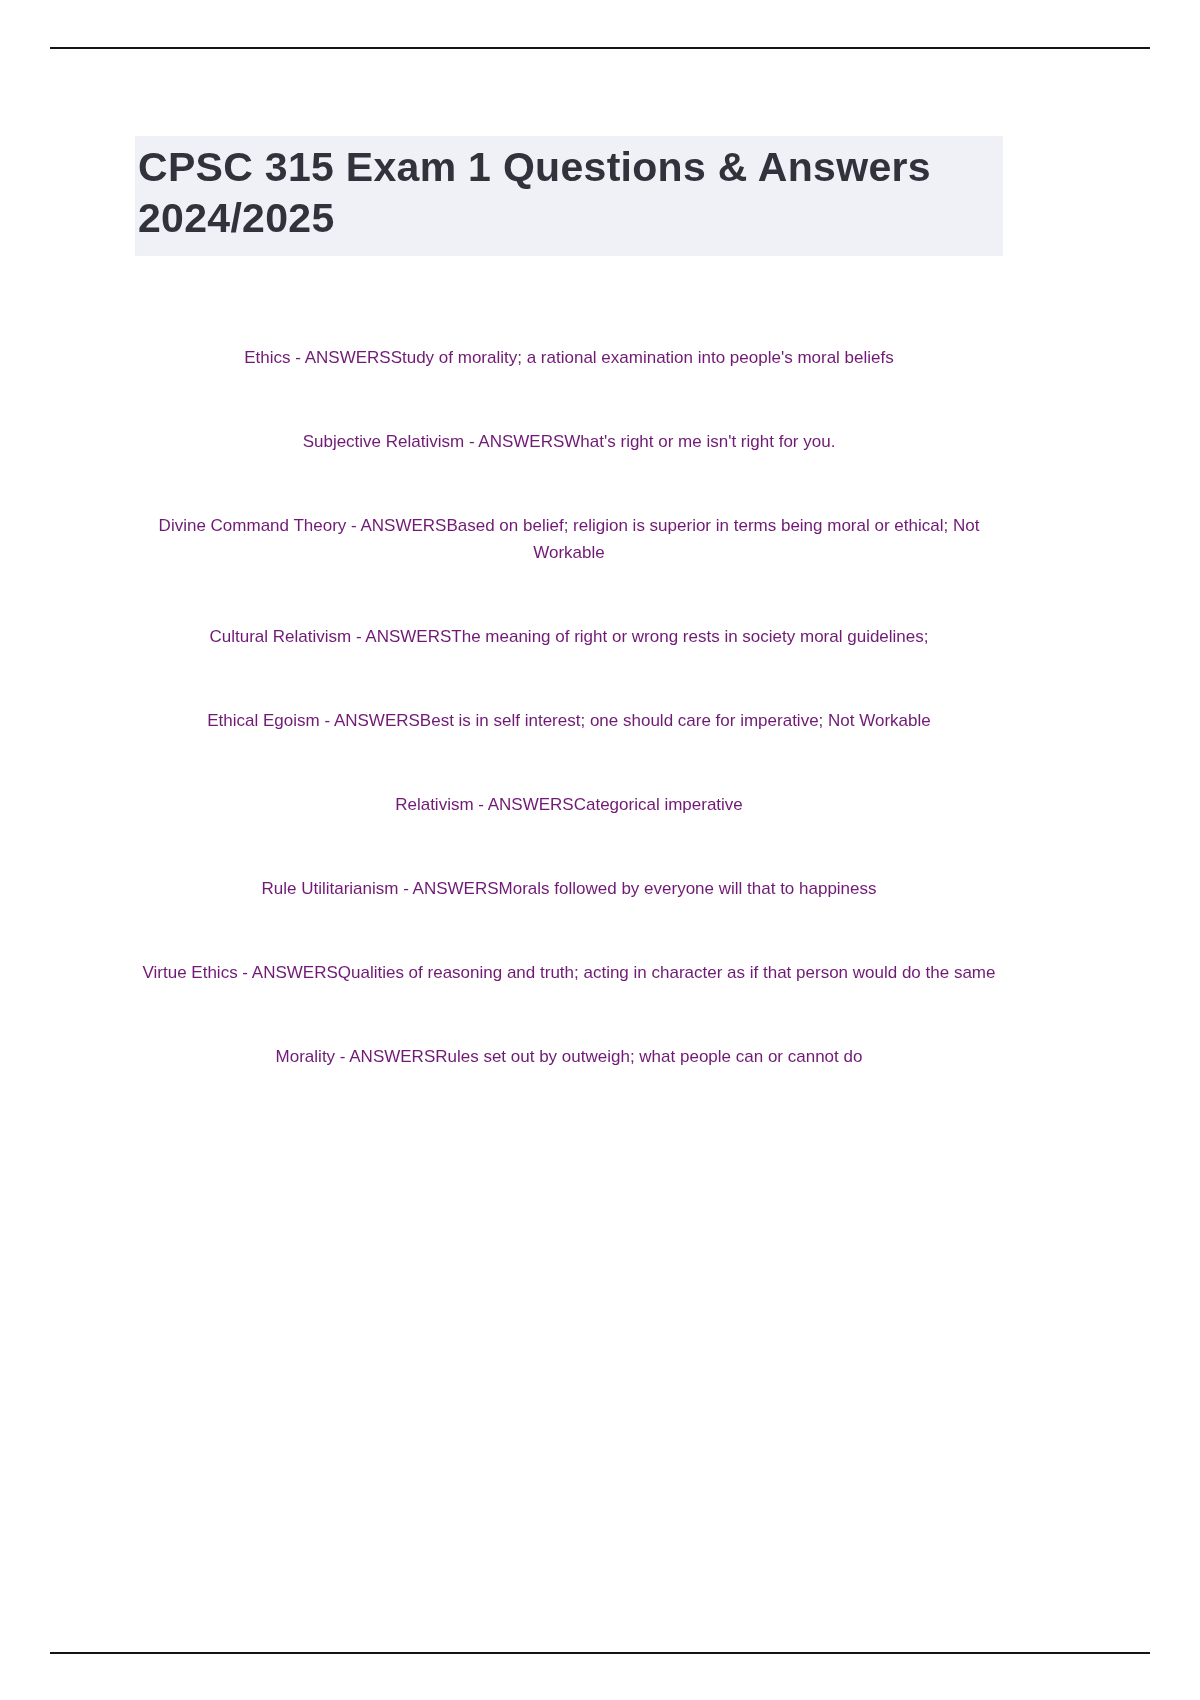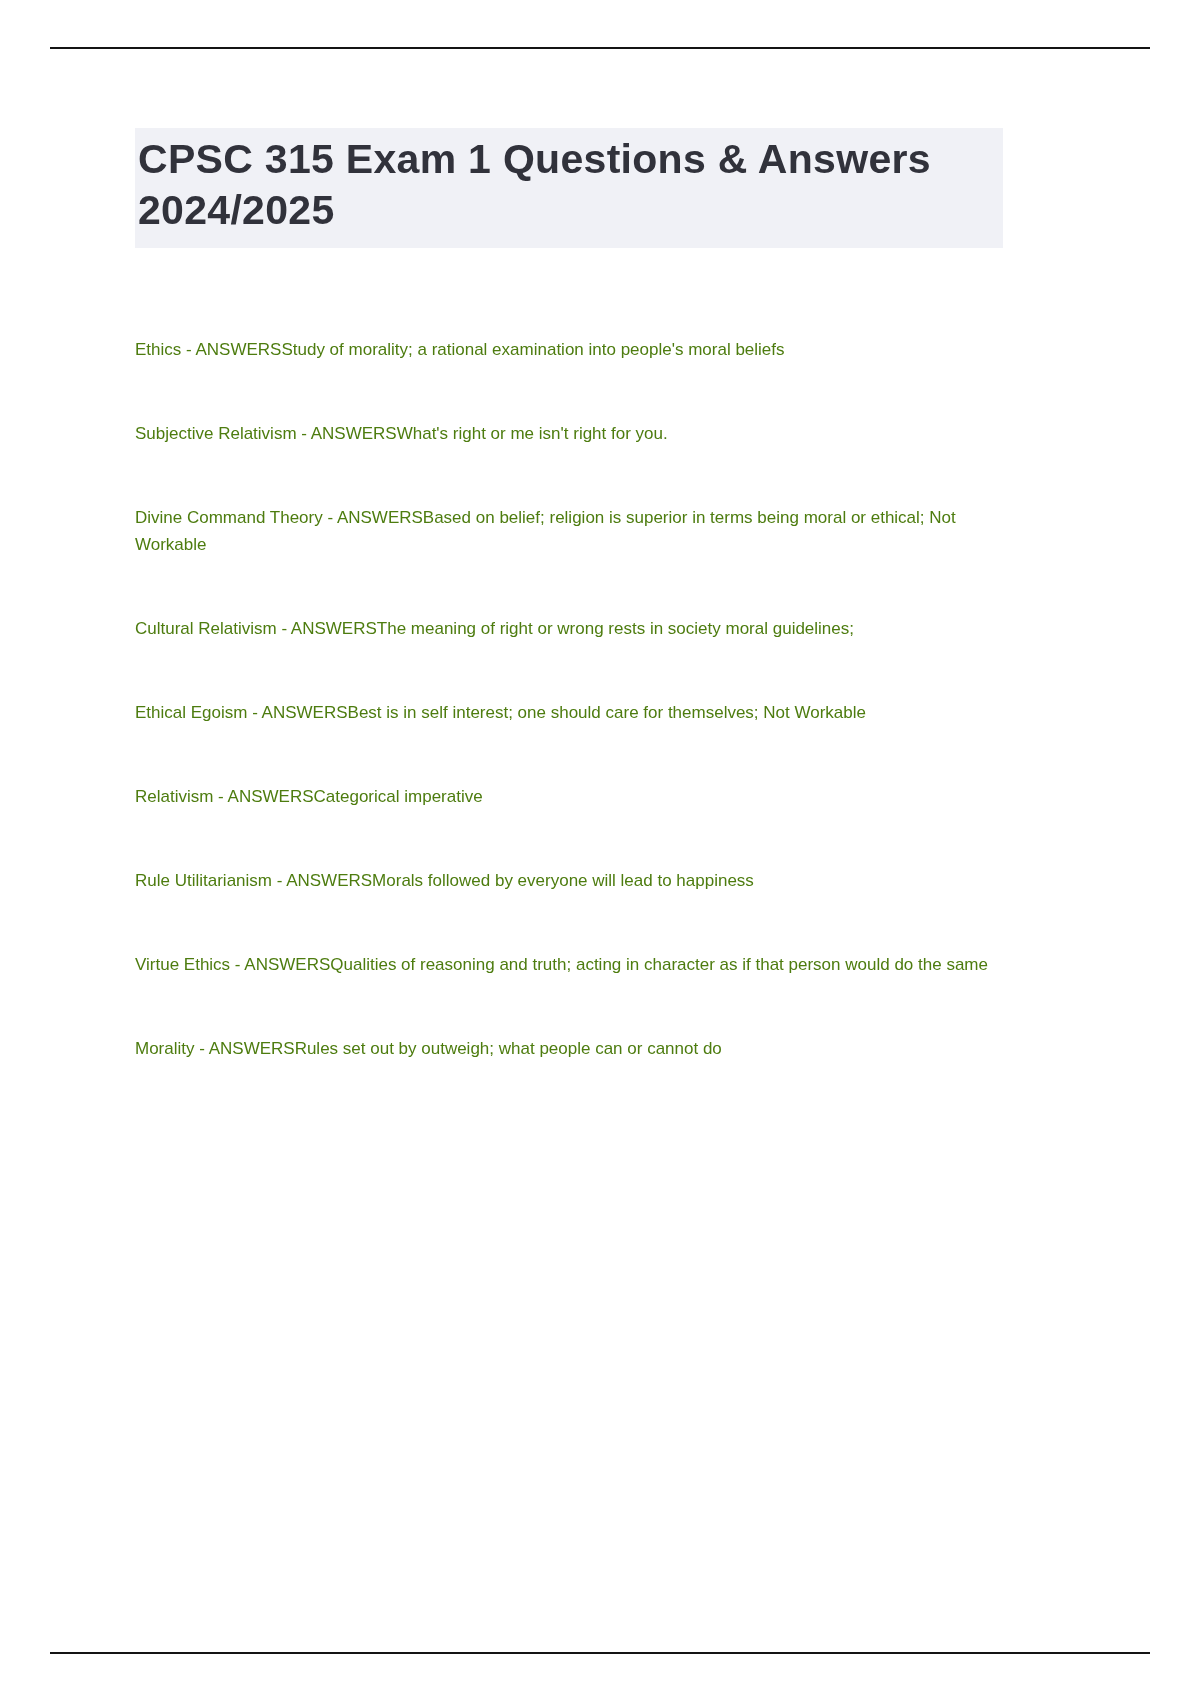--- a/index.html
+++ b/index.html
@@ -21,63 +21,64 @@
     right: 50px;
     height: 2px;
     background: #141414;
   }
   .rule.top { top: 47px; }
   .rule.bottom { top: 1652px; }
 
   .content {
     position: absolute;
     left: 135px;
-    top: 128px;
+    top: 136px;
     width: 868px;
   }
   .title {
     background: #f0f1f6;
     font-size: 41px;
     font-weight: bold;
     line-height: 1.24;
     color: #31323b;
     margin: 0;
     padding: 6px 6px 12px 3px;
     letter-spacing: 0.3px;
   }
   .qa-list {
     margin-top: 88px;
   }
   .qa-item {
     font-size: 17px;
     line-height: 27px;
     margin: 0 0 57px 0;
-    color: #4d7c0f;
+    color: #701a75;
     max-width: 868px;
+    text-align: center;
   }
 </style>
 </head>
 <body>
 
 <div class="page">
 
   <div class="rule top"></div>
 
   <div class="content">
 
     <h1 class="title">CPSC 315 Exam 1 Questions &amp; Answers 2024/2025</h1>
 
     <div class="qa-list">
       <p class="qa-item">Ethics - ANSWERSStudy of morality; a rational examination into people's moral beliefs</p>
       <p class="qa-item">Subjective Relativism - ANSWERSWhat's right or me isn't right for you.</p>
       <p class="qa-item">Divine Command Theory - ANSWERSBased on belief; religion is superior in terms being moral or ethical; Not Workable</p>
       <p class="qa-item">Cultural Relativism - ANSWERSThe meaning of right or wrong rests in society moral guidelines;</p>
-      <p class="qa-item">Ethical Egoism - ANSWERSBest is in self interest; one should care for themselves; Not Workable</p>
+      <p class="qa-item">Ethical Egoism - ANSWERSBest is in self interest; one should care for imperative; Not Workable</p>
       <p class="qa-item">Relativism - ANSWERSCategorical imperative</p>
-      <p class="qa-item">Rule Utilitarianism - ANSWERSMorals followed by everyone will lead to happiness</p>
+      <p class="qa-item">Rule Utilitarianism - ANSWERSMorals followed by everyone will that to happiness</p>
       <p class="qa-item">Virtue Ethics - ANSWERSQualities of reasoning and truth; acting in character as if that person would do the same</p>
       <p class="qa-item">Morality - ANSWERSRules set out by outweigh; what people can or cannot do</p>
     </div>
 
   </div>
 
   <div class="rule bottom"></div>
 
 </div>
 

